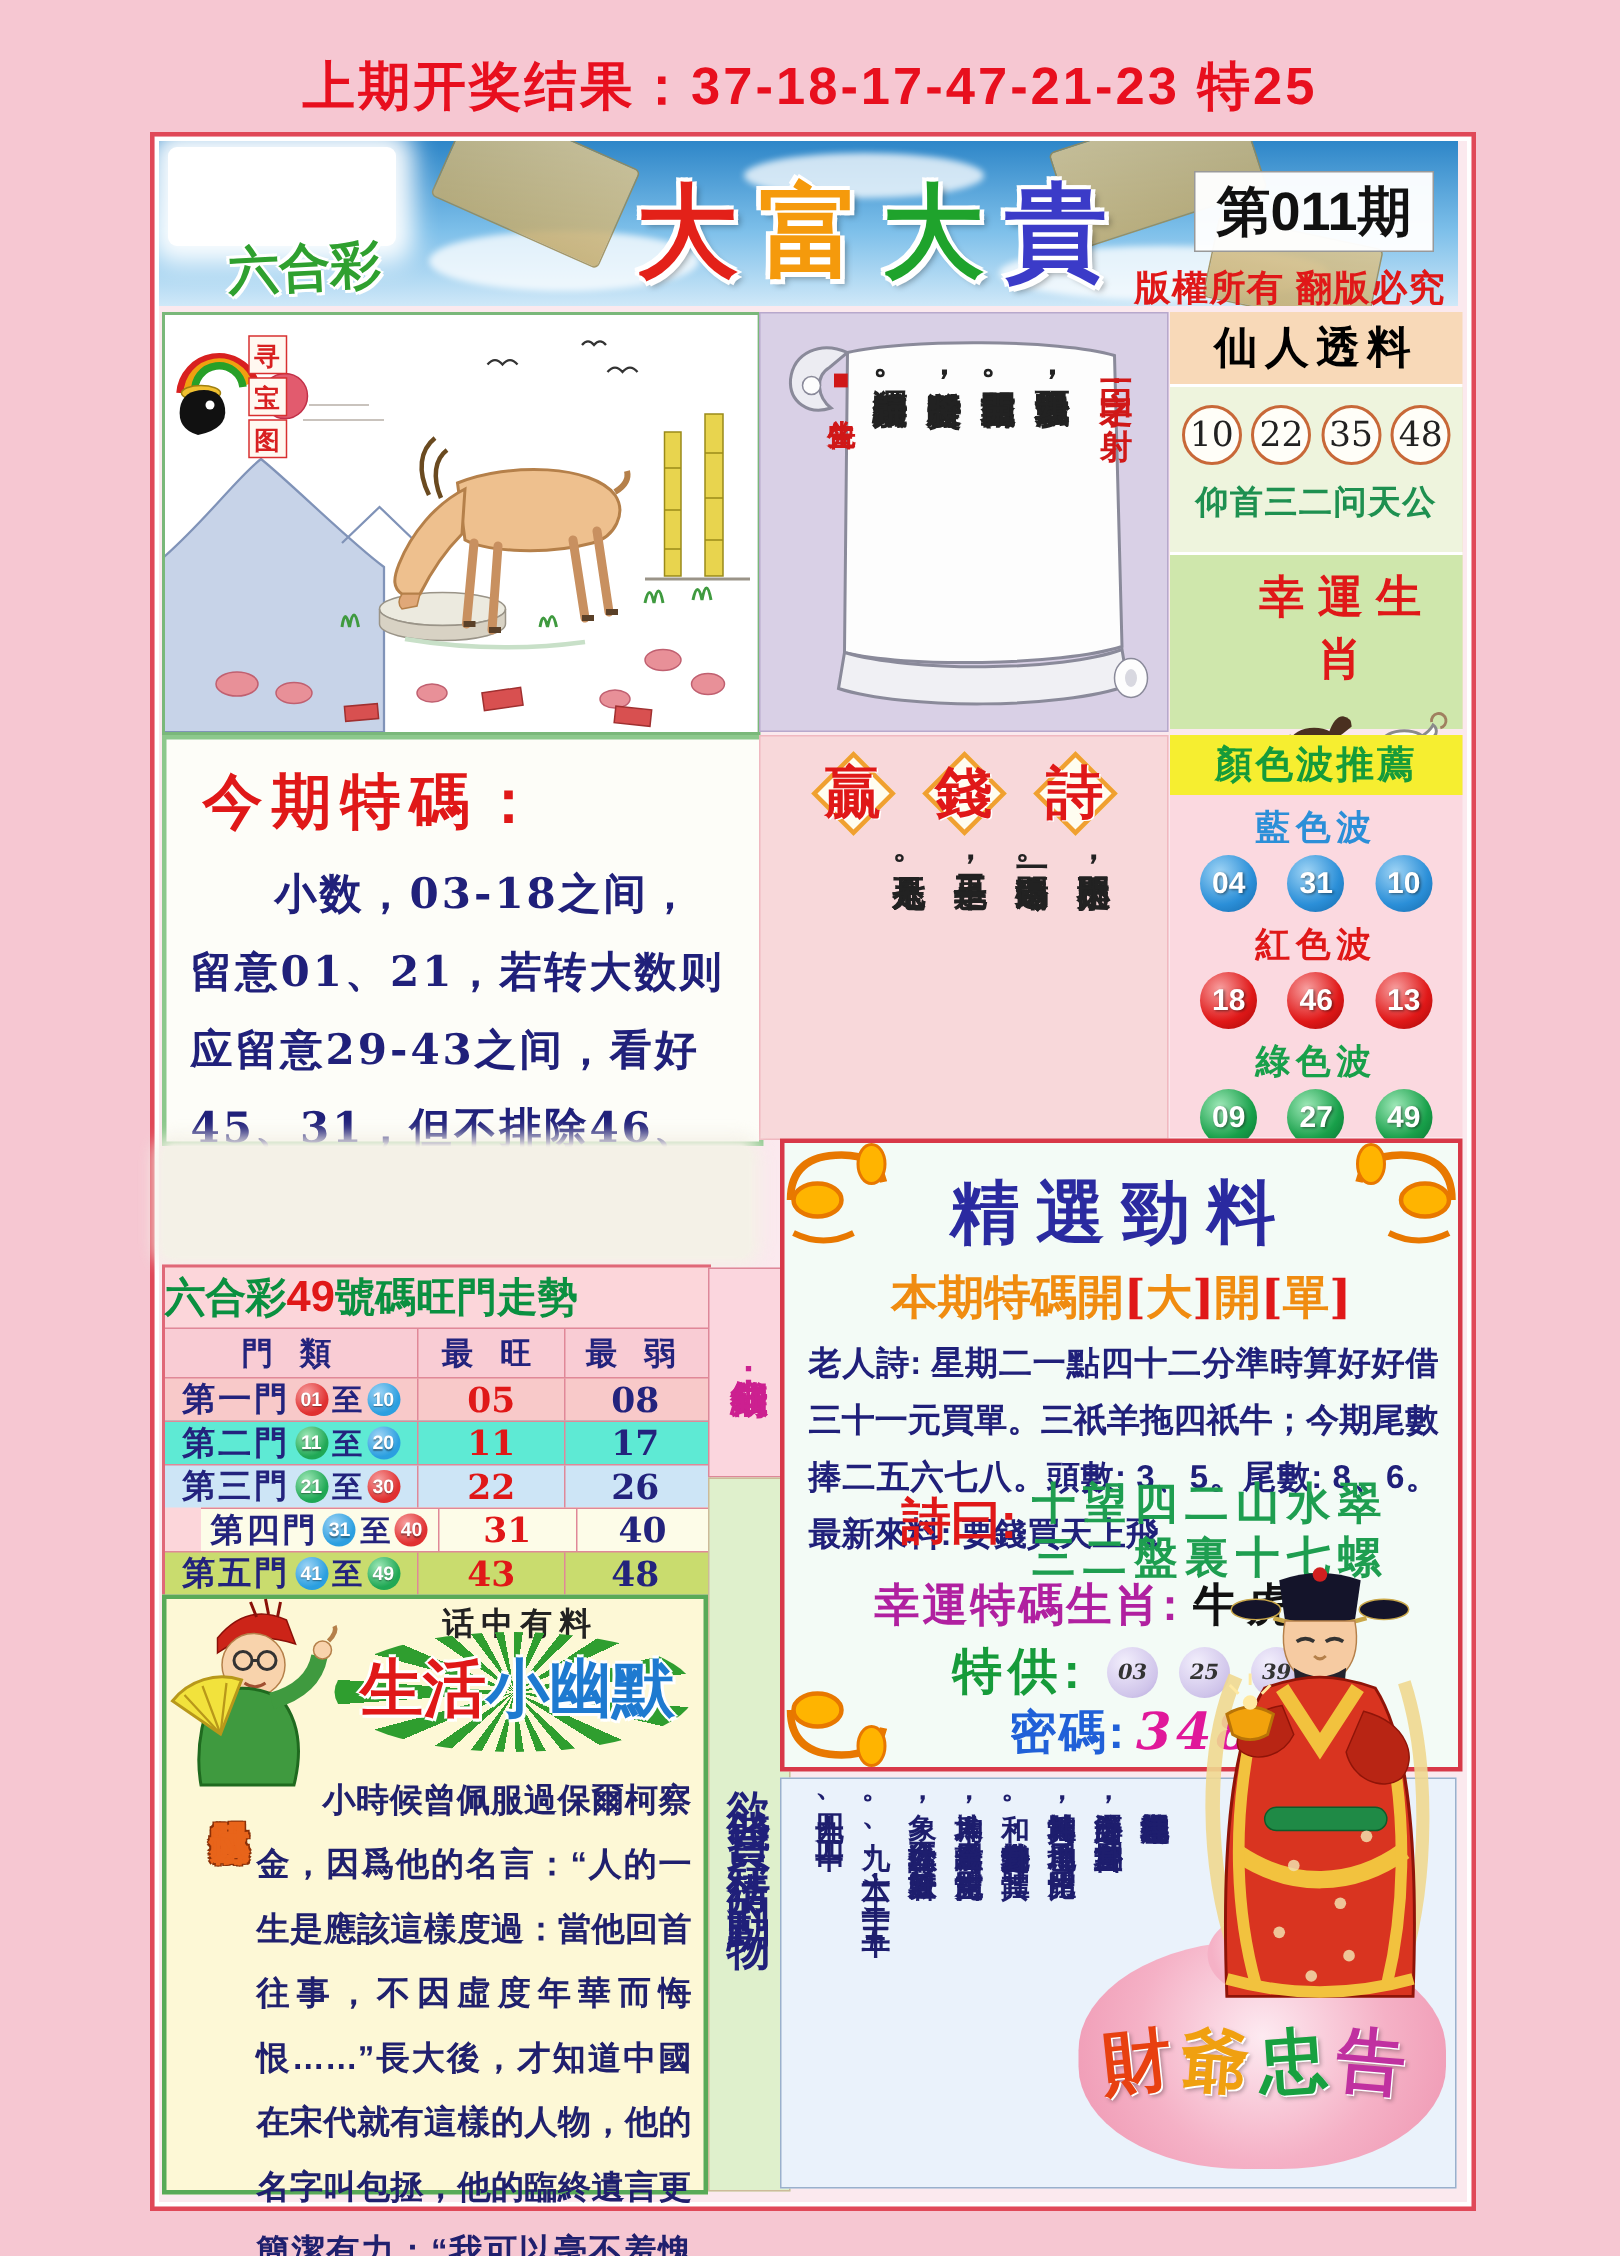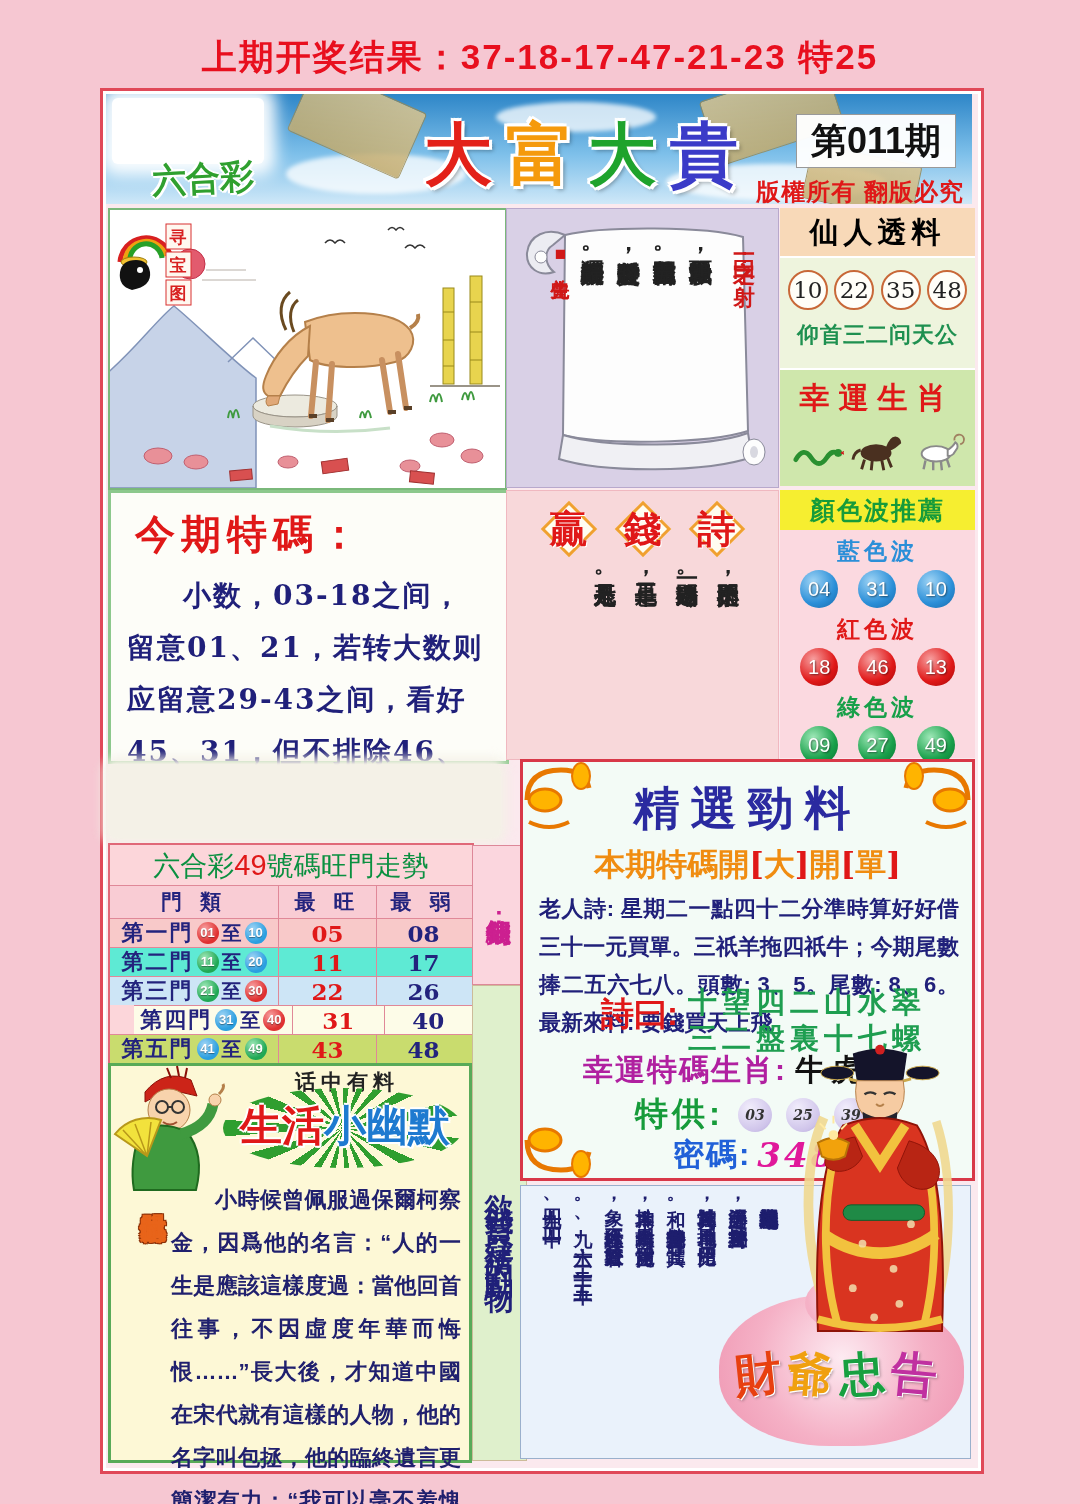--- a/index.html
+++ b/index.html
@@ -49,21 +49,21 @@
   
   #immortal{left:677px;top:117px;width:195px;height:278px;background:#f8d9b8;}
   #immortal .hd{height:48px;line-height:48px;text-align:center;font-size:29px;font-weight:900;
                 color:#000000;letter-spacing:5px;border-bottom:2px solid #fff;}
   #imm-nums{height:110px;background:#eef4dd;border-bottom:2px solid #fff;text-align:center;}
   .numcircle{display:inline-block;width:36px;height:36px;line-height:36px;border:2px solid #c86838;
              border-radius:50%;background:#fffef8;font-family:"DejaVu Serif",serif;font-size:23px;
              color:#222;margin:12px 1px 0;}
   #imm-hint{margin-top:10px;font-size:22px;font-weight:bold;color:#1e9050;letter-spacing:1px;}
   #zodiac{height:116px;background:#cfe7ac;text-align:center;}
-  #zodiac .hd2{font-size:30px;font-weight:900;color:#e01818;letter-spacing:9px;padding-top:8px;}
+  #zodiac .hd2{font-size:30px;font-weight:900;color:#e01818;letter-spacing:9px;padding-top:8px;padding-left:41px;}
   #zoo{display:flex;justify-content:space-around;padding:8px 6px 0;}
 
   
   #special-panel{left:5px;top:399px;width:395px;height:268px;background:#fdfdf8;border:3px solid #8cc88c;}
   #special-title{margin:14px 0 0 24px;font-size:40px;font-weight:900;color:#e01818;letter-spacing:6px;}
   #special-body{margin:8px 14px 0 16px;font-size:28px;line-height:52px;font-weight:600;color:#20207a;
                 font-family:"DejaVu Serif",serif;text-indent:56px;letter-spacing:2px;}
 
   
   #winpoem-panel{left:403px;top:399px;width:271px;height:268px;background:#f8d8da;border:1px solid #f0b8c0;}
@@ -77,33 +77,33 @@
   #wp-body p{margin:0 11px;font-size:22px;font-family:"DejaVu Serif",serif;font-weight:700;color:#222;}
 
   
   #wave-panel{left:677px;top:399px;width:195px;height:268px;background:#fbd9e0;}
   #wave-panel .hd{height:40px;line-height:40px;background:#f6ee30;text-align:center;
                   font-size:25px;font-weight:900;color:#169b3a;letter-spacing:2px;}
   .wgroup{text-align:center;margin-top:6px;}
   .wlabel{font-size:23px;font-weight:900;letter-spacing:4px;}
   .wballs{margin-top:3px;display:flex;justify-content:space-around;padding:0 10px;}
   .ball-lg{width:38px;height:38px;border-radius:50%;line-height:38px;text-align:center;color:#fff;
-           font-size:20px;font-weight:normal;text-shadow:1px 1px 2px rgba(0,0,0,.5);}
+           font-size:20px;font-weight:bold;text-shadow:1px 1px 2px rgba(0,0,0,.5);}
   .bl{background:radial-gradient(circle at 35% 30%,#9fd4f5,#2b8fd8 60%,#1668a8);}
   .rl{background:radial-gradient(circle at 35% 30%,#f7a0a0,#e01818 60%,#a00808);}
   .gl{background:radial-gradient(circle at 35% 30%,#9fe8b8,#18a04a 60%,#0a6e30);}
   .lbl-b{color:#2b8fd8;} .lbl-r{color:#e01818;} .lbl-g{color:#18a04a;}
 
   
   #redact1{left:5px;top:672px;width:393px;height:76px;background:#f4f1e7;border-radius:8px;
            box-shadow:0 0 10px 6px rgba(244,241,231,.9);filter:blur(1px);}
 
   
   #gate-table{left:5px;top:752px;width:362px;height:218px;background:#fcd6da;border:2px solid #e06878;}
-  #gt-title{height:40px;line-height:40px;text-align:center;font-size:27px;font-weight:400;color:#0a9040;}
+  #gt-title{height:40px;line-height:40px;text-align:left;font-size:27px;font-weight:700;color:#0a9040;}
   #gt-title .rednum{color:#e01818;font-size:29px;}
   .trow{display:flex;border-top:1px solid #e08898;}
   .tcell{border-left:1px solid #e08898;display:flex;align-items:center;justify-content:center;}
   .tcell:first-child{border-left:none;}
   .c-gate{width:168px;gap:3px;} .c-hot{width:97px;} .c-cold{width:93px;}
   .gt-head{height:32px;background:#f9ccd4;font-size:21px;font-weight:900;color:#23237d;letter-spacing:6px;}
   .gt-row{height:28px;}
   .gname{font-size:22px;font-weight:900;color:#23237d;letter-spacing:2px;}
   .zhi{font-size:20px;font-weight:bold;color:#23237d;}
   .ball-sm{width:22px;height:22px;border-radius:50%;line-height:22px;text-align:center;

